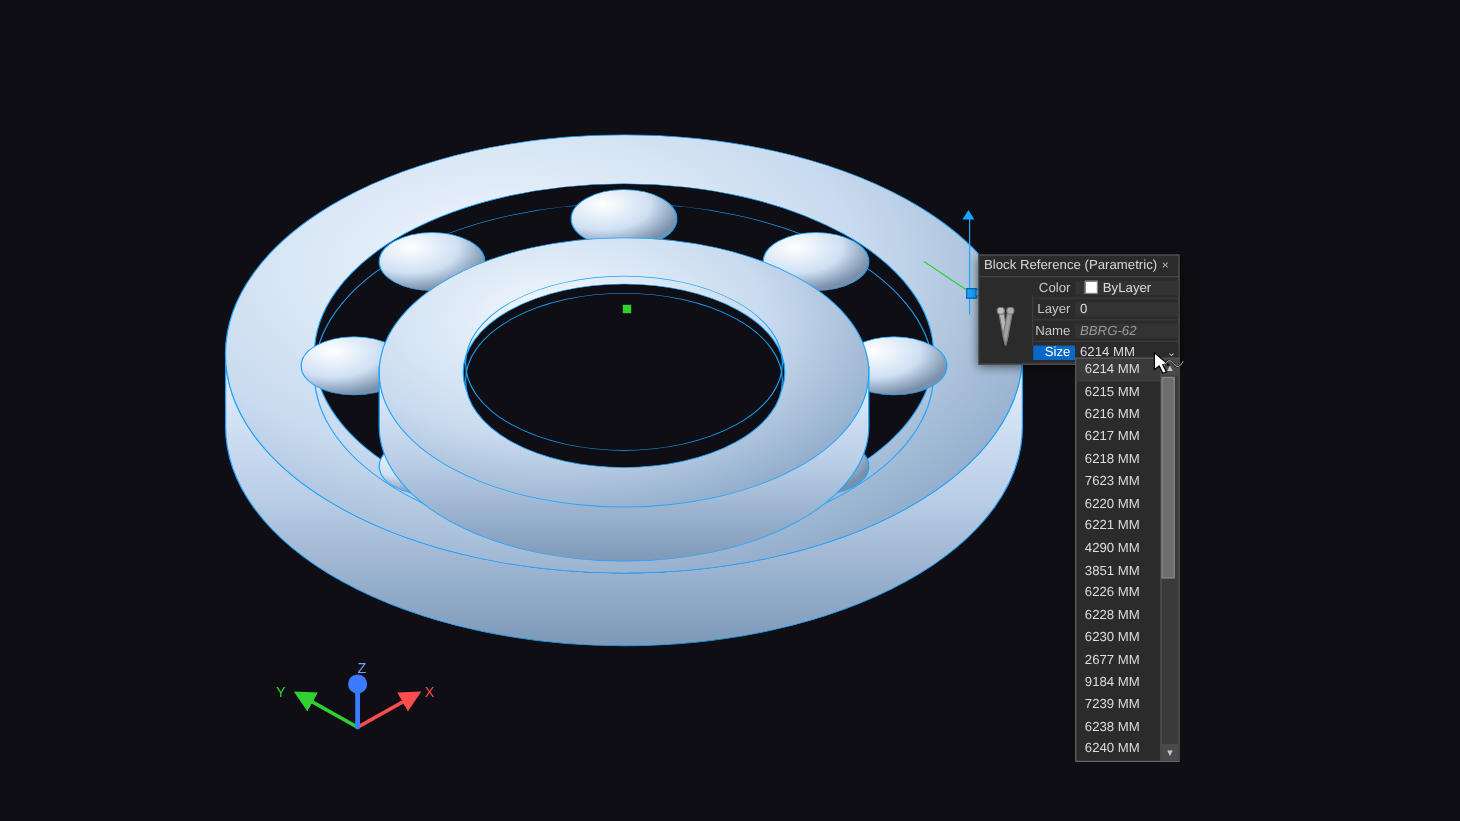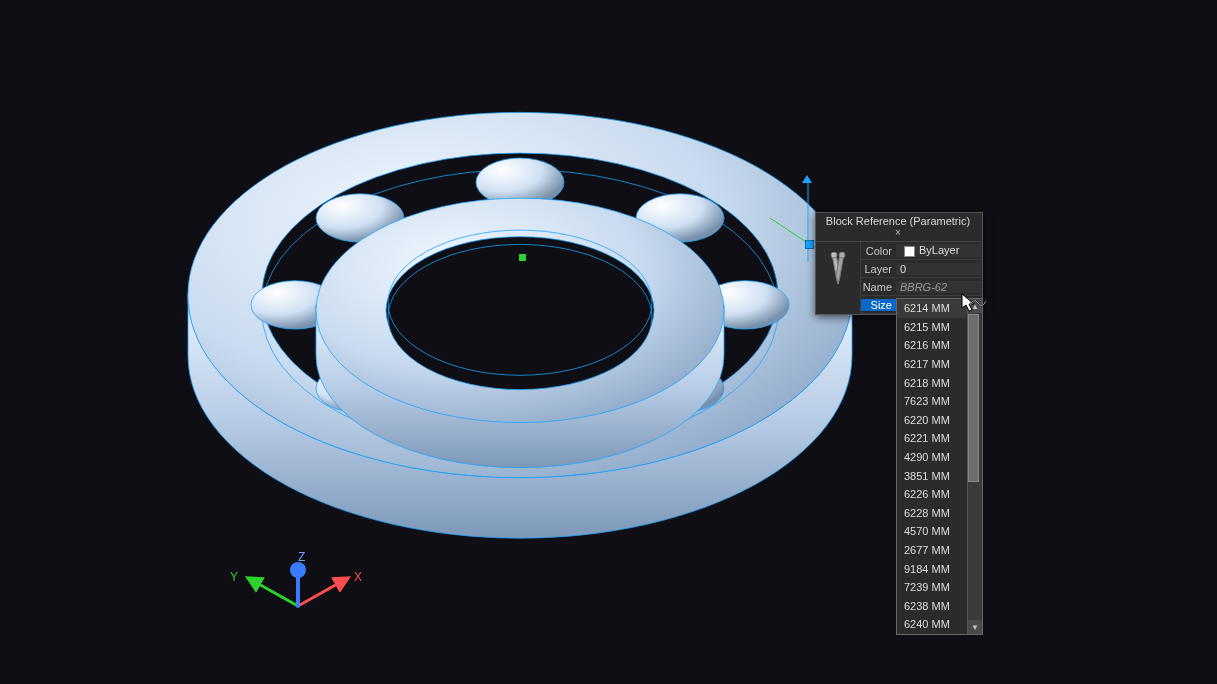--- a/index.html
+++ b/index.html
@@ -91,25 +91,25 @@
       width: 168px;
       background: #2b2b2b;
       border: 1px solid #555;
       box-shadow: 0 2px 8px rgba(0,0,0,.6);
       z-index: 20;
     }
     .panel-titlebar {
       font-size: 11px;
       padding: 2px 6px 3px 4px;
       border-bottom: 1px solid #444;
-      display:flex; align-items:center; justify-content:space-between;flex-direction:column;
+      display:flex; align-items:center; justify-content:space-between;
     }
     .panel-titlebar .t { flex:1; }
     .close-x { color:#bbb; font-size:10px; padding:0 2px; cursor:pointer; }
-    .panel-body { display:flex; }
+    .panel-body { display:flex;align-items:center; }
     .panel-icon-col {
       width: 45px;
       display:flex; align-items:flex-start; justify-content:center;
       padding-top:10px;
       border-right:1px solid #3d3d3d;
     }
     .panel-icon-col svg { opacity:.85; }
     .prop-rows { flex:1; }
     .prop-row {
       display:flex;
@@ -330,21 +330,21 @@
       <div class="dd-item">6216 MM</div>
       <div class="dd-item">6217 MM</div>
       <div class="dd-item">6218 MM</div>
       <div class="dd-item">7623 MM</div>
       <div class="dd-item">6220 MM</div>
       <div class="dd-item">6221 MM</div>
       <div class="dd-item">4290 MM</div>
       <div class="dd-item">3851 MM</div>
       <div class="dd-item">6226 MM</div>
       <div class="dd-item">6228 MM</div>
-      <div class="dd-item">4570 MM</div>
+      <div class="dd-item">6230 MM</div>
       <div class="dd-item">2677 MM</div>
       <div class="dd-item">9184 MM</div>
       <div class="dd-item">7239 MM</div>
       <div class="dd-item">6238 MM</div>
       <div class="dd-item">6240 MM</div>
     </div>
   <div class="dd-scroll">
     <div class="dd-arrow">▴</div>
     <div class="dd-track">
       <div class="dd-thumb" style="height:168px"></div>

